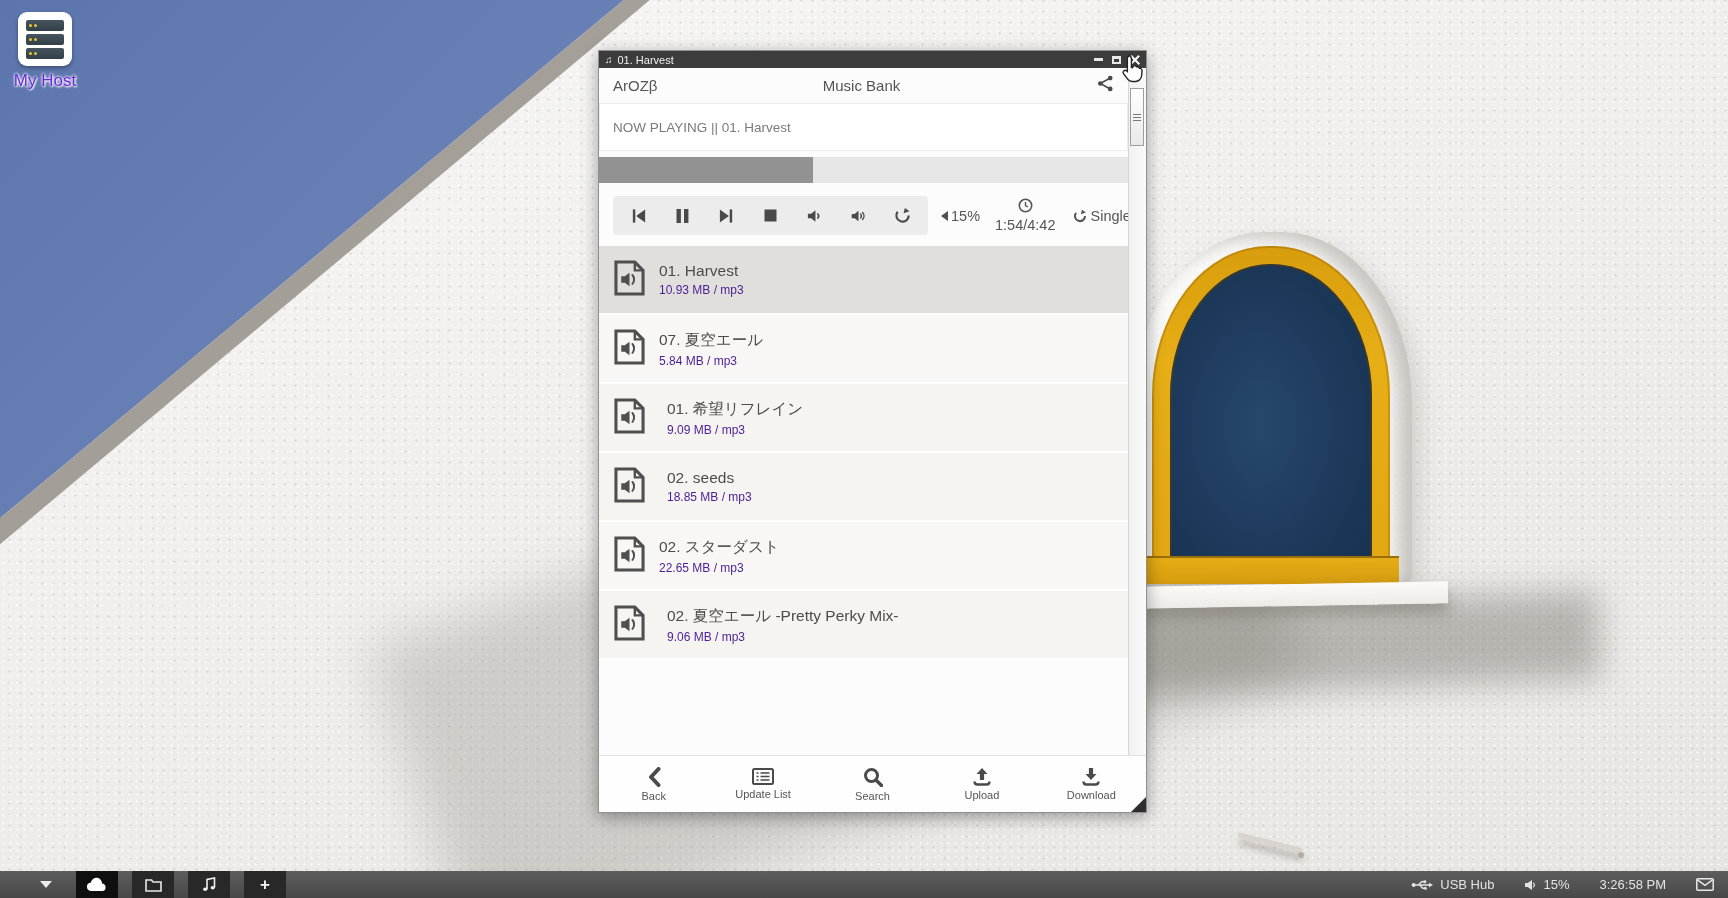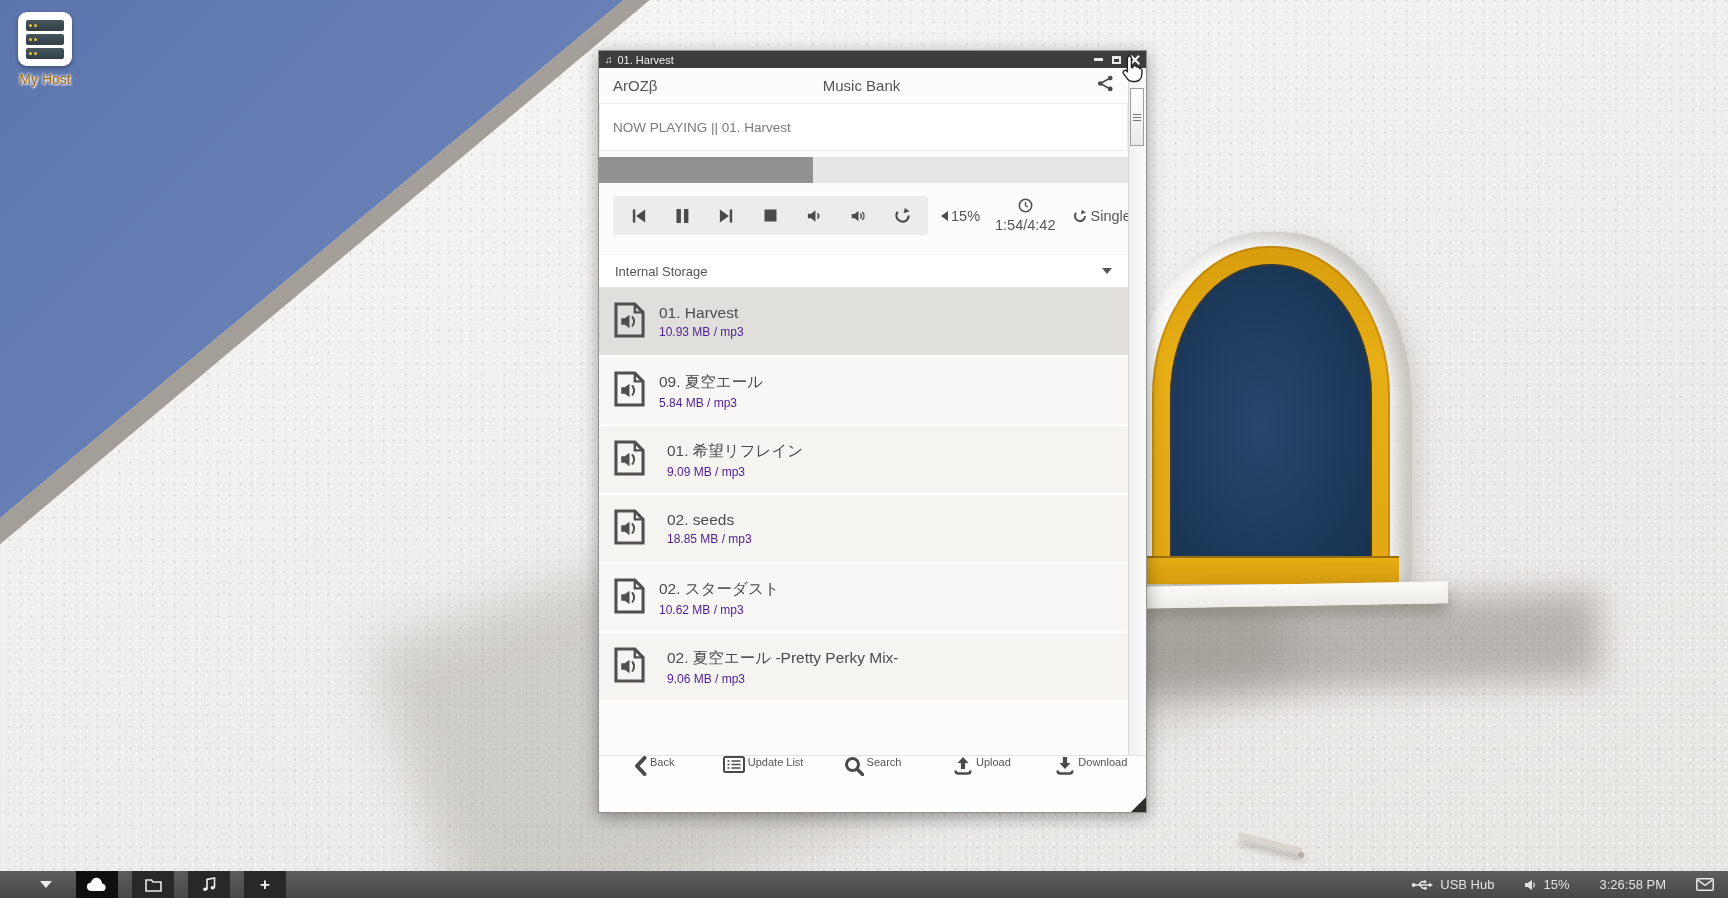--- a/index.html
+++ b/index.html
@@ -52,21 +52,21 @@
     border-radius:50%; background:#b3ada4; }
 
   
   .host-icon { position:absolute; left:10px; top:12px; width:70px; text-align:center; cursor:default; }
   .host-box { width:54px; height:54px; margin:0 auto; background:#fff; border-radius:9px;
     display:flex; flex-direction:column; justify-content:center; align-items:center; gap:3px;
     box-shadow:0 2px 4px rgba(0,0,0,.35); }
   .srv-bar { width:38px; height:11px; background:linear-gradient(180deg,#46555e,#323f47);
     border-radius:2px; display:flex; align-items:center; padding-left:3px; gap:2px; }
   .srv-bar i { width:3px; height:3px; border-radius:50%; background:#e8c437; display:block; }
-  .host-label { margin-top:5px; font-size:14px; color:#a16207;
+  .host-label { margin-top:5px; font-size:17px; color:#6d28d9;
     text-shadow:0 0 3px #fff, 0 0 3px #fff, 1px 1px 2px rgba(255,255,255,.9); }
 
   
   .window { position:absolute; left:598px; top:50px; width:549px; height:763px;
     background:#fcfcfc; border:1px solid #8f8f8f;
     box-shadow:0 4px 16px rgba(0,0,0,.35); overflow:hidden; }
   .titlebar { height:17px; background:#3c3c3c; display:flex; align-items:center;
     padding:0 6px; gap:5px; color:#f0f0f0; font-size:11px; cursor:default; }
   .titlebar .note { font-size:10px; line-height:1; }
   .win-btns { margin-left:auto; display:flex; align-items:center; gap:9px; }
@@ -115,21 +115,21 @@
     border-bottom:2px solid rgba(255,255,255,.92); cursor:pointer; }
   .track.sel  { background:rgba(222,221,218,.95); }
   .track.even { background:rgba(247,246,244,.84); }
   .track.odd  { background:rgba(242,241,238,.80);gap:21px; }
   .ticon { flex:0 0 auto; color:#4f4f4f; }
   .ttitle { font-size:15.5px; color:#4c4c4c; margin-bottom:3px; }
   .tsize { font-size:12px; color:#4c1d95; }
 
   .toolbar { position:absolute; left:0; right:-18px; bottom:0; height:57px;
     background:#fefefe; border-top:1px solid #e2e2e2; display:flex; }
-  .tbtn { flex:1; display:flex; flex-direction:row; 
+  .tbtn { flex:1; display:flex; flex-direction:column; align-items:center;
     justify-content:center; gap:3px; color:#4a4a4a; cursor:pointer; }
   .tbtn .lbl { font-size:11px; color:#555; }
 
   .scrollbar { position:absolute; top:17px; right:0; width:18px; bottom:57px;
     background:linear-gradient(to right,#f1f1f1,#fafafa); border-left:1px solid #d6d6d6; }
   .sthumb { position:absolute; top:20px; left:1px; right:2px; height:58px;
     background:linear-gradient(180deg,#ffffff,#e9e9e9); border:1px solid #9e9e9e;
     display:flex; flex-direction:column; align-items:center; justify-content:center; gap:2px;
     cursor:pointer; }
   .sthumb i { display:block; width:8px; height:1px; background:#777; }
@@ -280,24 +280,20 @@
       </span>
       <span class="ctext loop">
         <svg width="14" height="14" viewBox="0 0 18 18">
             <path d="M15.5 9A6.5 6.5 0 113.9 5" fill="none" stroke="#555" stroke-width="2.6"></path>
             <path d="M11.5 1l5 3.6-6.4 2z" fill="#555"></path>
           </svg>
         <span>Single</span>
       </span>
     </div>
 
-    <div class="select-bar">
-      <span>Internal Storage</span>
-      <span class="caret-down"></span>
-    </div>
 
     <div class="list">
       <div class="track sel">
         <span class="ticon">
           <svg width="33" height="38" viewBox="0 0 28 32">
               <path d="M2.5 2.5h16l7 7v20h-23z" fill="none" stroke="currentColor" stroke-width="2.6"></path>
               <path d="M18.5 2.5v7h7" fill="none" stroke="currentColor" stroke-width="2"></path>
               <path d="M7 14.5v5.5h3l4 3V11.5l-4 3z" fill="currentColor"></path>
               <path d="M16.5 13.5c1.8 1.9 1.8 5.6 0 7.5" stroke="currentColor" stroke-width="1.7" fill="none" stroke-linecap="round"></path>
             </svg>
@@ -310,21 +306,21 @@
       <div class="track even">
         <span class="ticon">
           <svg width="33" height="38" viewBox="0 0 28 32">
               <path d="M2.5 2.5h16l7 7v20h-23z" fill="none" stroke="currentColor" stroke-width="2.6"></path>
               <path d="M18.5 2.5v7h7" fill="none" stroke="currentColor" stroke-width="2"></path>
               <path d="M7 14.5v5.5h3l4 3V11.5l-4 3z" fill="currentColor"></path>
               <path d="M16.5 13.5c1.8 1.9 1.8 5.6 0 7.5" stroke="currentColor" stroke-width="1.7" fill="none" stroke-linecap="round"></path>
             </svg>
         </span>
         <div class="tmeta">
-          <div class="ttitle">09. 夏空エール</div>
+          <div class="ttitle">07. 夏空エール</div>
           <div class="tsize">5.84 MB / mp3</div>
         </div>
       </div>
       <div class="track odd">
         <span class="ticon">
           <svg width="33" height="38" viewBox="0 0 28 32">
               <path d="M2.5 2.5h16l7 7v20h-23z" fill="none" stroke="currentColor" stroke-width="2.6"></path>
               <path d="M18.5 2.5v7h7" fill="none" stroke="currentColor" stroke-width="2"></path>
               <path d="M7 14.5v5.5h3l4 3V11.5l-4 3z" fill="currentColor"></path>
               <path d="M16.5 13.5c1.8 1.9 1.8 5.6 0 7.5" stroke="currentColor" stroke-width="1.7" fill="none" stroke-linecap="round"></path>
@@ -353,21 +349,21 @@
         <span class="ticon">
           <svg width="33" height="38" viewBox="0 0 28 32">
               <path d="M2.5 2.5h16l7 7v20h-23z" fill="none" stroke="currentColor" stroke-width="2.6"></path>
               <path d="M18.5 2.5v7h7" fill="none" stroke="currentColor" stroke-width="2"></path>
               <path d="M7 14.5v5.5h3l4 3V11.5l-4 3z" fill="currentColor"></path>
               <path d="M16.5 13.5c1.8 1.9 1.8 5.6 0 7.5" stroke="currentColor" stroke-width="1.7" fill="none" stroke-linecap="round"></path>
             </svg>
         </span>
         <div class="tmeta">
           <div class="ttitle">02. スターダスト</div>
-          <div class="tsize">10.62 MB / mp3</div>
+          <div class="tsize">22.65 MB / mp3</div>
         </div>
       </div>
       <div class="track odd">
         <span class="ticon">
           <svg width="33" height="38" viewBox="0 0 28 32">
               <path d="M2.5 2.5h16l7 7v20h-23z" fill="none" stroke="currentColor" stroke-width="2.6"></path>
               <path d="M18.5 2.5v7h7" fill="none" stroke="currentColor" stroke-width="2"></path>
               <path d="M7 14.5v5.5h3l4 3V11.5l-4 3z" fill="currentColor"></path>
               <path d="M16.5 13.5c1.8 1.9 1.8 5.6 0 7.5" stroke="currentColor" stroke-width="1.7" fill="none" stroke-linecap="round"></path>
             </svg>

